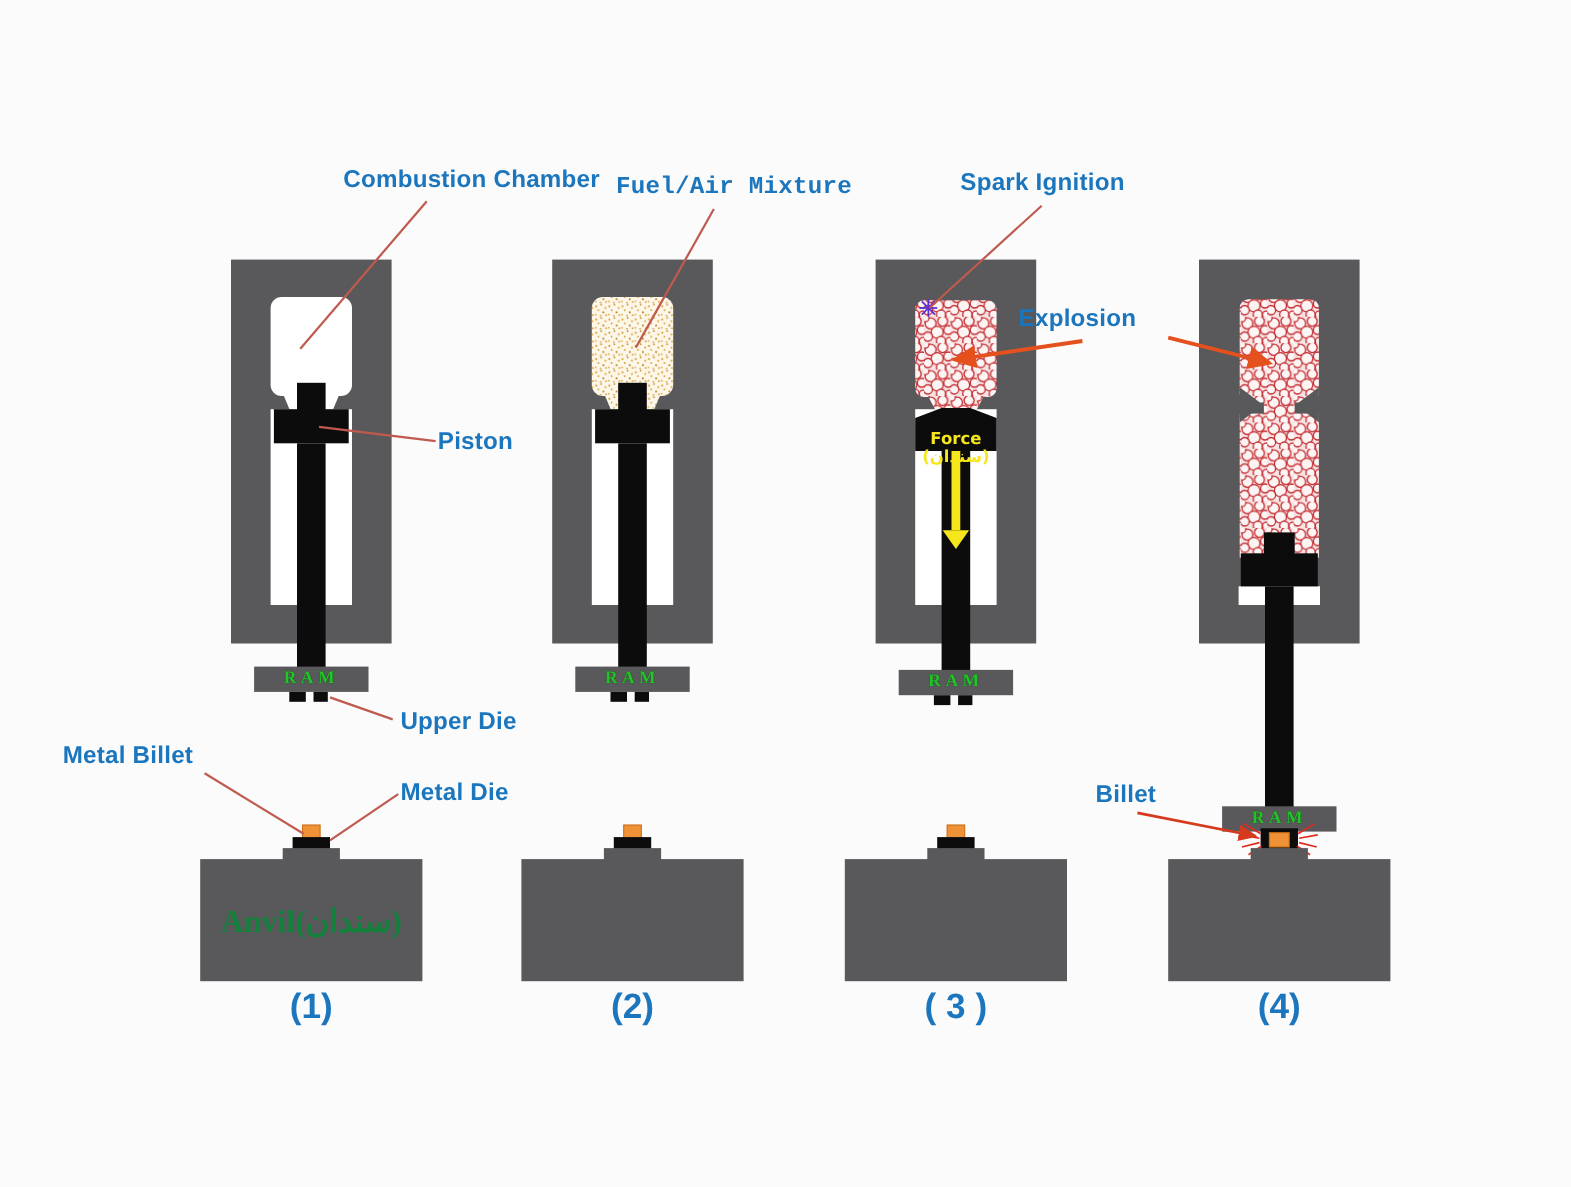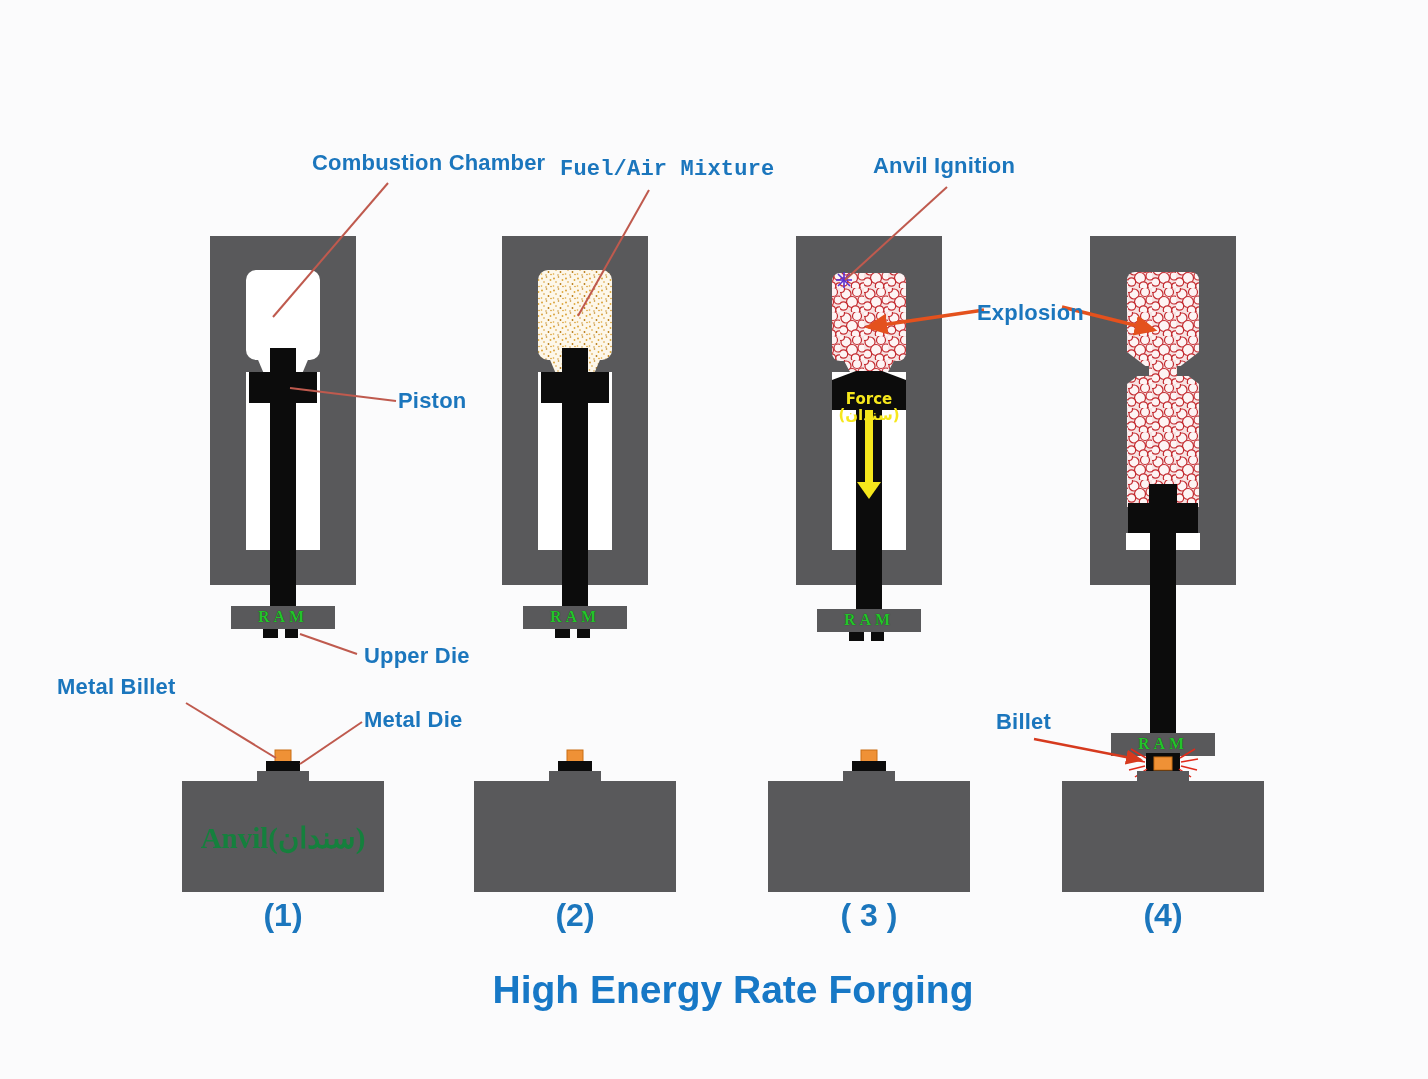--- a/index.html
+++ b/index.html
@@ -172,22 +172,22 @@
     <line x1="186" y1="703" x2="276" y2="758"></line>
     <line x1="362" y1="722" x2="300" y2="764"></line>
   </g>
   <line x1="984" y1="310" x2="868" y2="327" stroke="#e4511d" stroke-width="3.5" marker-end="url(#arrowOrange)"></line>
   <line x1="1062" y1="307" x2="1154" y2="330" stroke="#e4511d" stroke-width="3.5" marker-end="url(#arrowOrange)"></line>
   <line x1="1034" y1="739" x2="1141" y2="760" stroke="#d63a1e" stroke-width="2.5" marker-end="url(#arrowRed)"></line>
 </svg>
 
 <div class="label" style="left:312px;top:150px;">Combustion Chamber</div>
 <div class="label" style="left:560px;top:157px;font-family:Liberation Mono, monospace;">Fuel/Air Mixture</div>
-<div class="label" style="left:873px;top:153px;">Anvil Ignition</div>
-<div class="label" style="left:977px;top:276px;margin-top:24px;">Explosion</div>
+<div class="label" style="left:873px;top:153px;">Spark Ignition</div>
+<div class="label" style="left:926px;top:276px;">Explosion</div>
 <div class="label" style="left:398px;top:388px;">Piston</div>
 <div class="label" style="left:364px;top:643px;">Upper Die</div>
 <div class="label" style="left:57px;top:674px;">Metal Billet</div>
 <div class="label" style="left:364px;top:707px;">Metal Die</div>
 <div class="label" style="left:996px;top:709px;">Billet</div>
 
 <div class="ram-text" style="left:283px;top:617px;">RAM</div>
 <div class="ram-text" style="left:575px;top:617px;">RAM</div>
 <div class="ram-text" style="left:869px;top:620px;">RAM</div>
 <div class="ram-text" style="left:1163px;top:744px;">RAM</div>
@@ -197,15 +197,14 @@
   <div>(سندان)</div>
 </div>
 
 <div class="anvil-text" style="left:283px;top:838px;">Anvil(سندان)</div>
 
 <div class="stage-num" style="left:283px;top:915px;">(1)</div>
 <div class="stage-num" style="left:575px;top:915px;">(2)</div>
 <div class="stage-num" style="left:869px;top:915px;">( 3 )</div>
 <div class="stage-num" style="left:1163px;top:915px;">(4)</div>
 
-<div class="title">High Energy Rate Forging</div>
 
 </div>
 
 </body></html>

